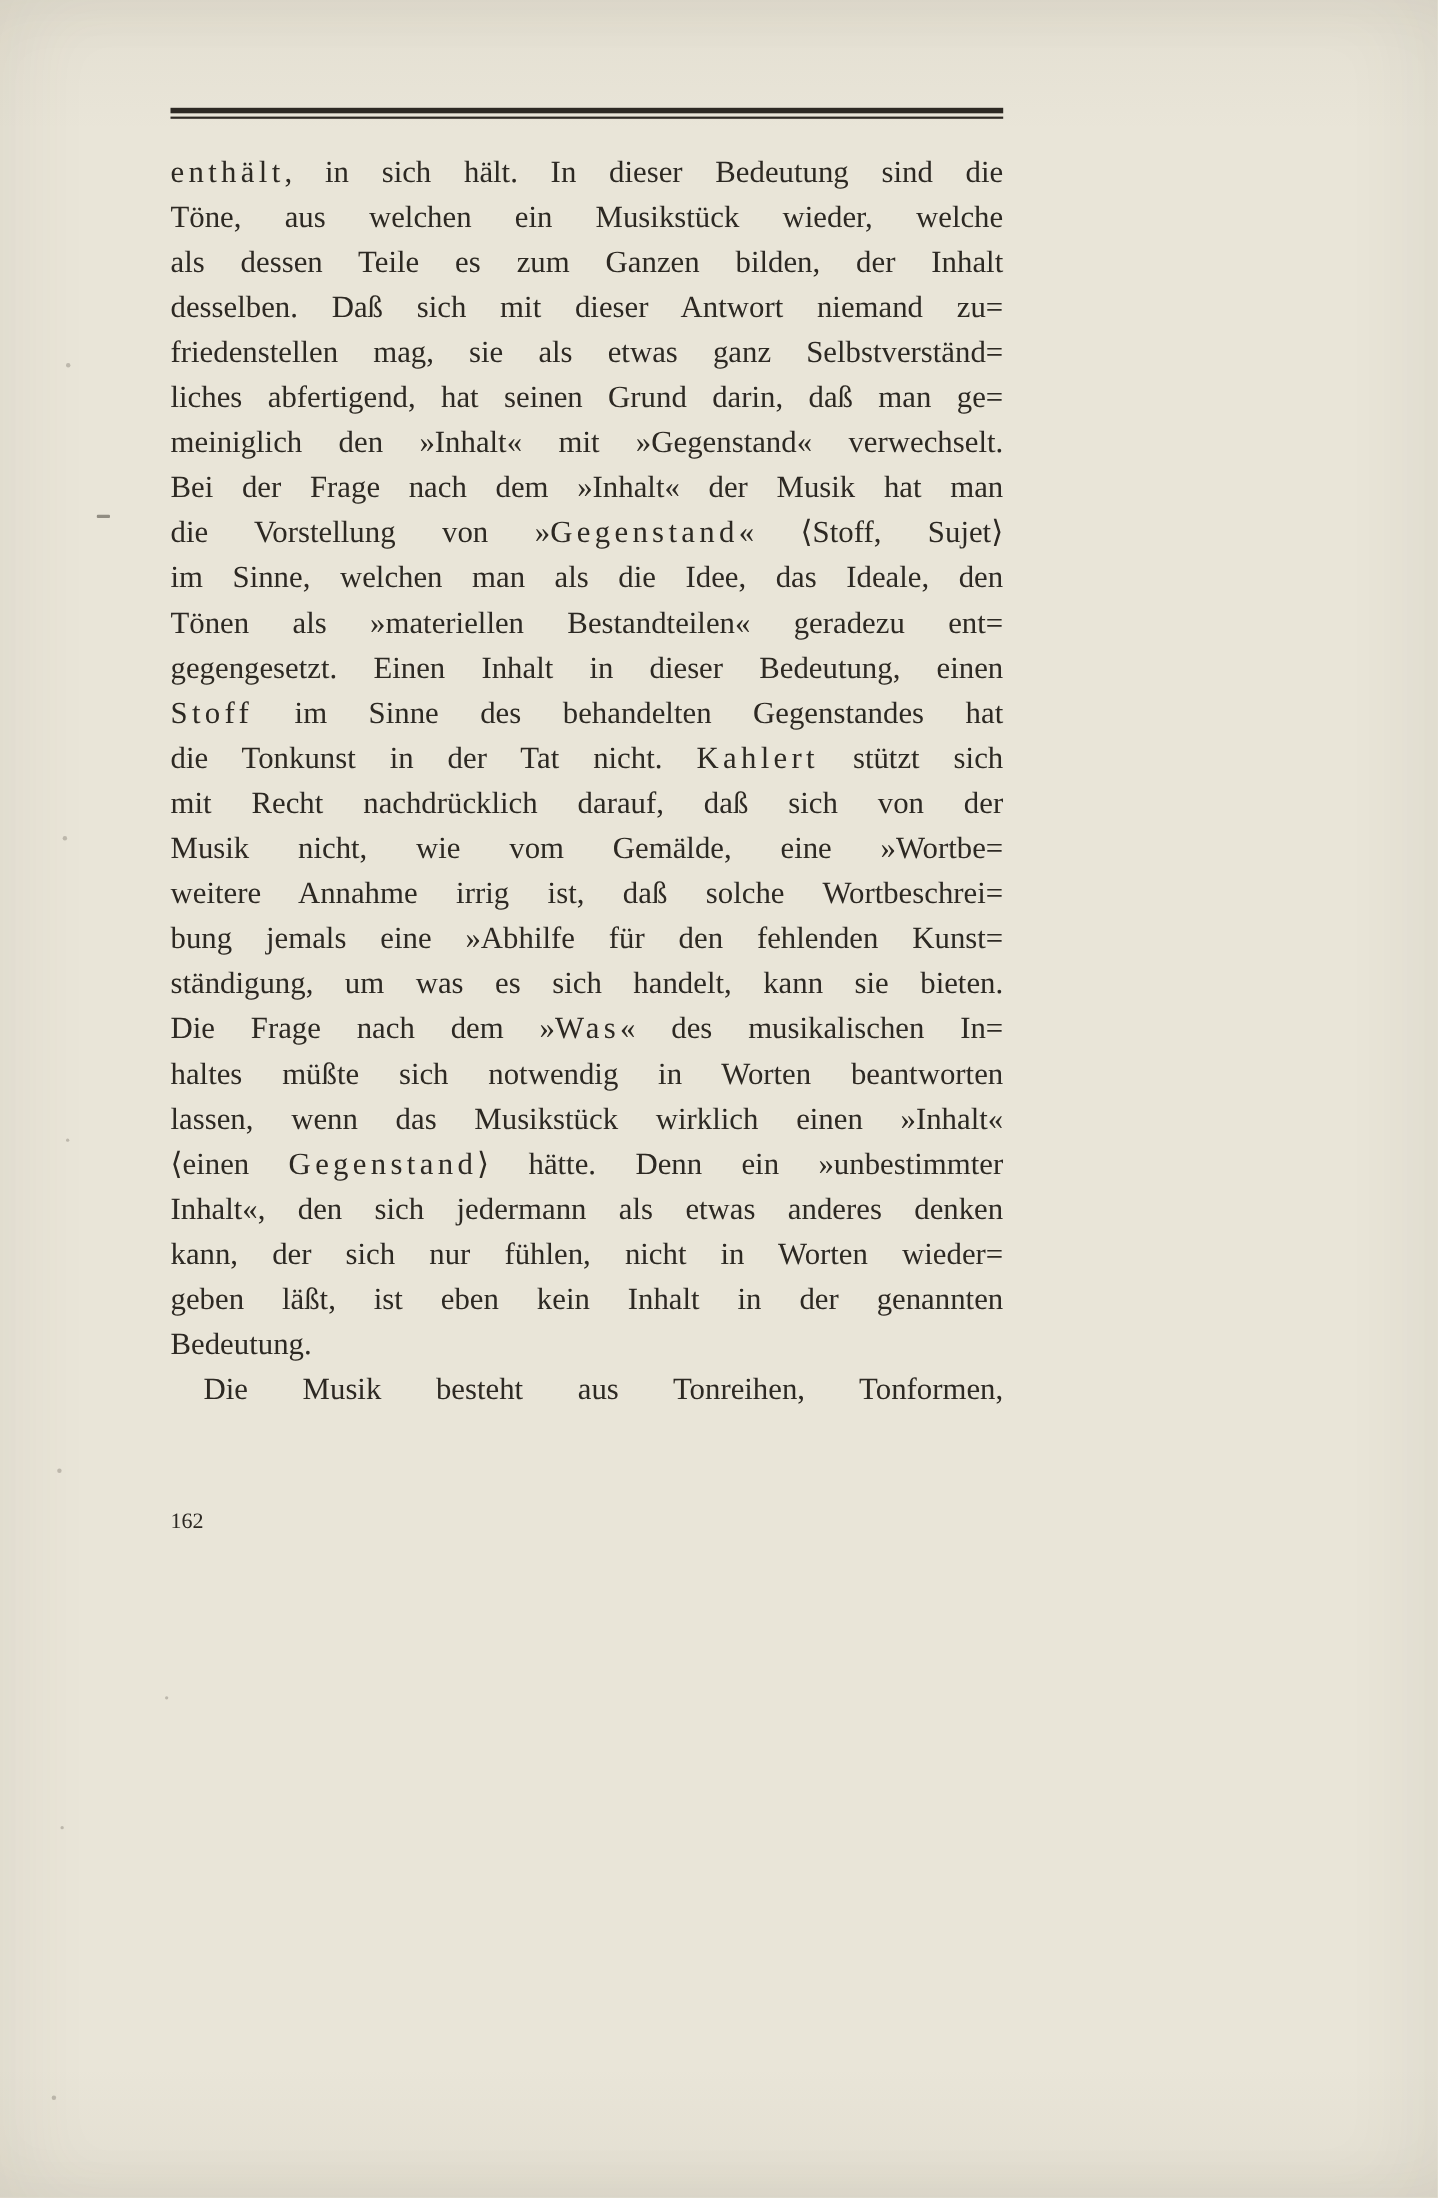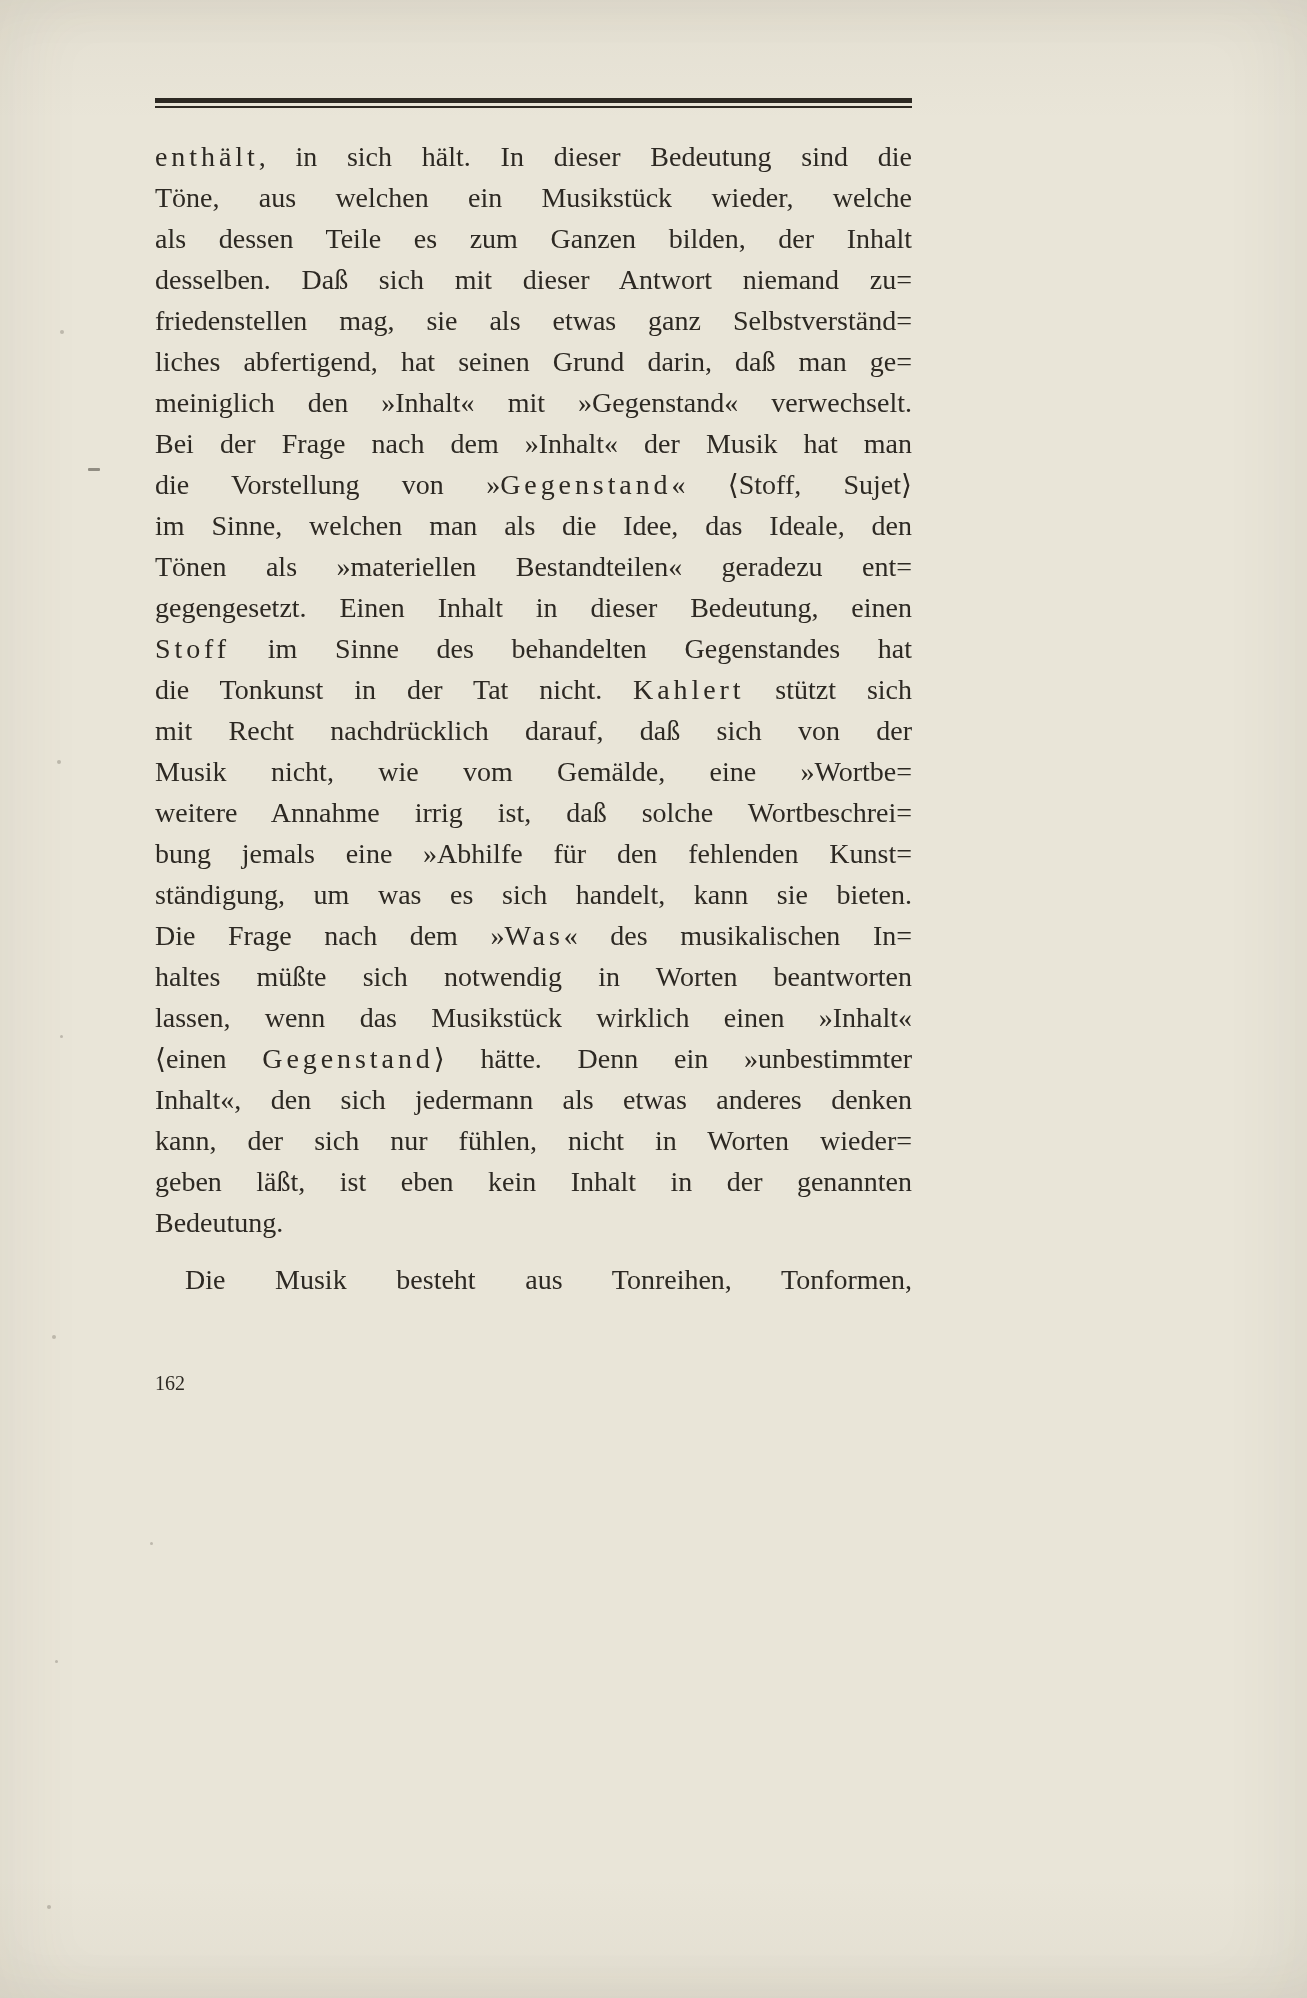--- a/index.html
+++ b/index.html
@@ -15,20 +15,21 @@
   }
   .page {
     position: relative;
     width: 1307px;
     height: 1998px;
     background:
       linear-gradient(180deg, rgba(120,110,90,0.05) 0%, rgba(0,0,0,0) 6%, rgba(0,0,0,0) 94%, rgba(120,110,90,0.06) 100%),
       #e9e5d8;
     box-shadow: inset -30px 0 60px rgba(90,80,60,0.06), inset 30px 0 60px rgba(90,80,60,0.05);
     color: #2d2923;
+    font-family: Liberation Serif, serif;
   }
   .double-rule {
     position: absolute;
     left: 155px;
     top: 98px;
     width: 757px;
     height: 3px;
     border-top: 5px solid #2d2923;
     border-bottom: 2px solid #2d2923;
     box-sizing: content-box;
@@ -47,21 +48,20 @@
     text-align-last: justify;
     white-space: normal;
     height: 41px;
   }
   .line.no-just {
     text-align: right;
     text-align-last: left;
   }
   .line.indent {
     text-indent: 30px;
-    margin-top: 16px;
   }
   .sperr {
     letter-spacing: 0.14em;
   }
   .page-number {
     position: absolute;
     left: 155px;
     top: 1372px;
     font-size: 20px;
     color: #2d2923;

